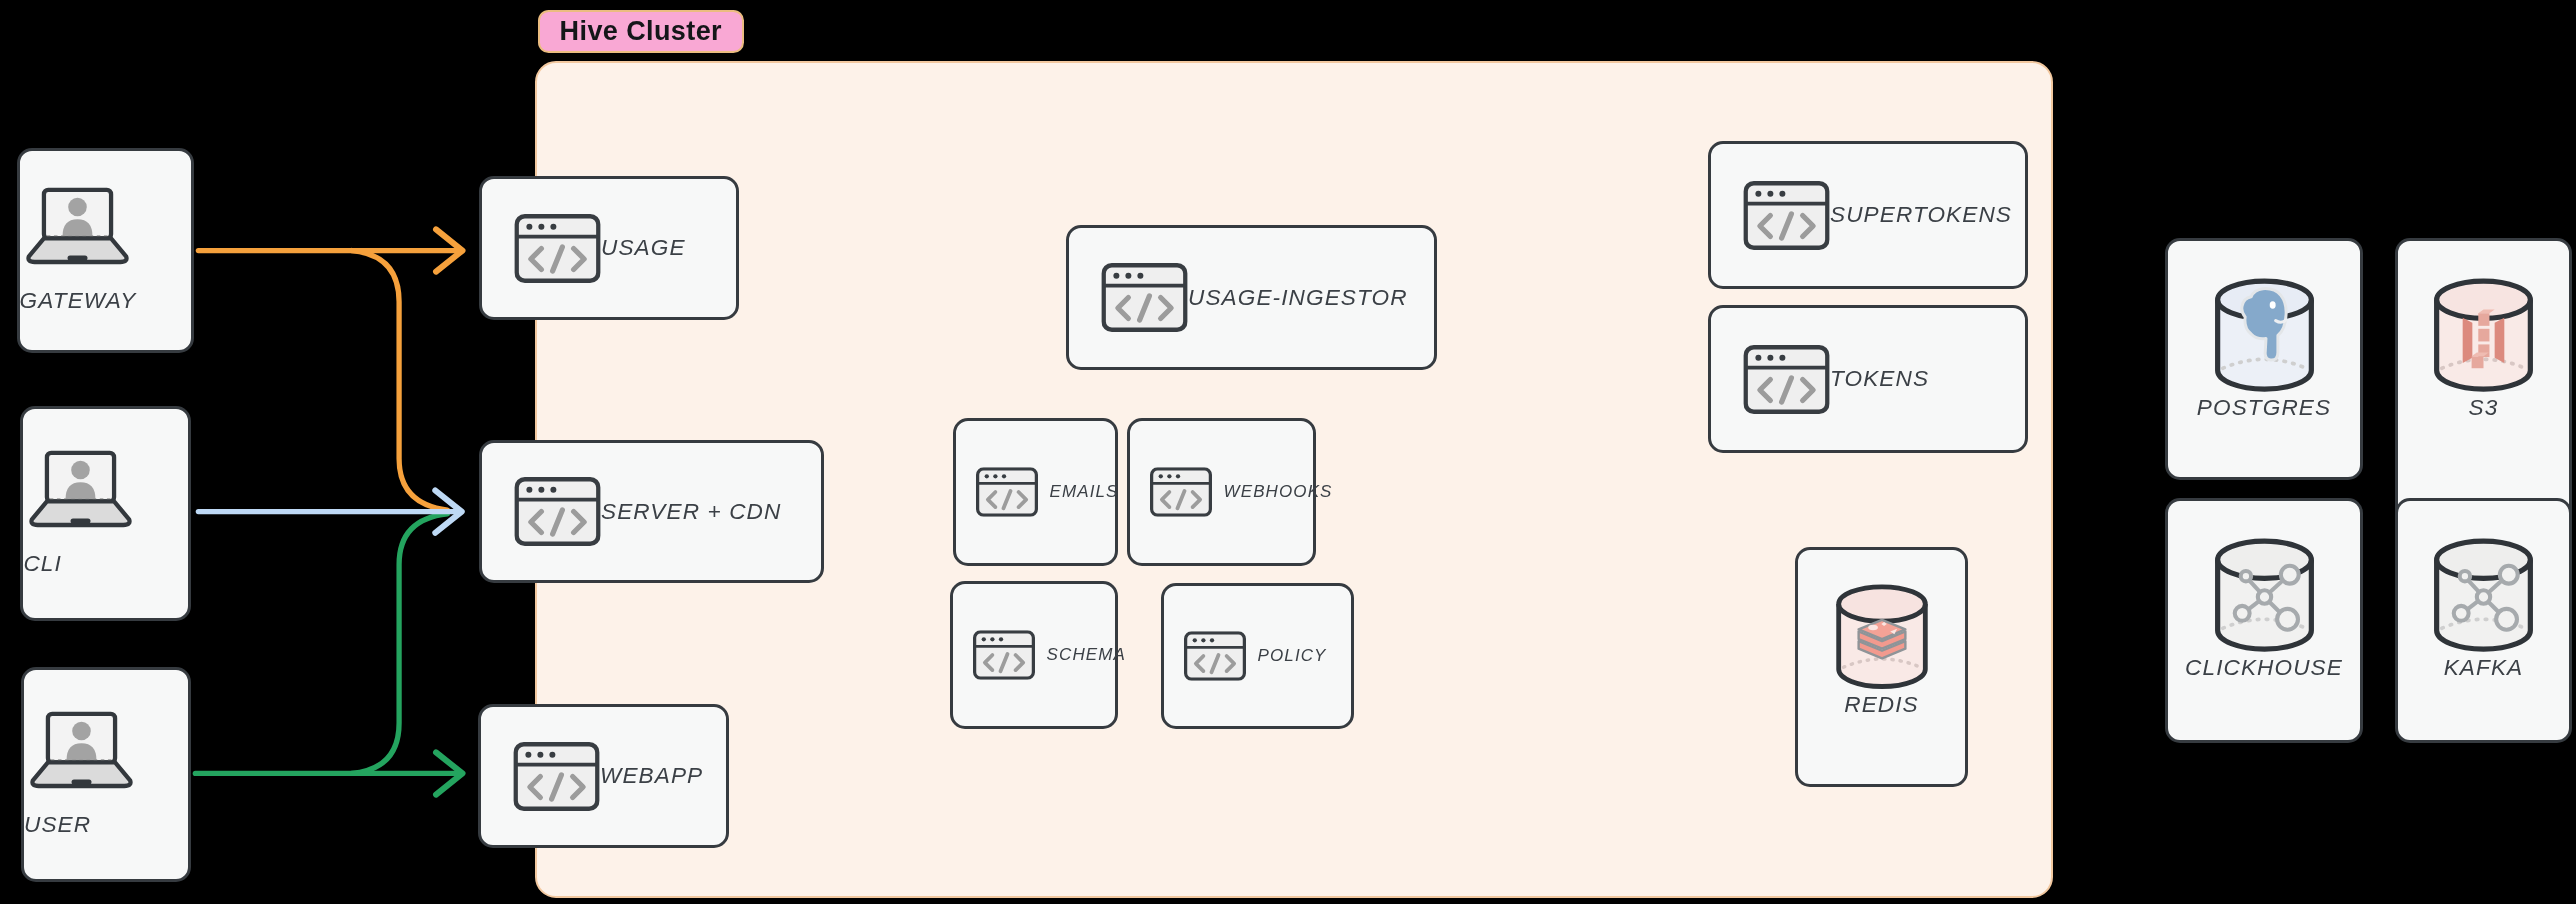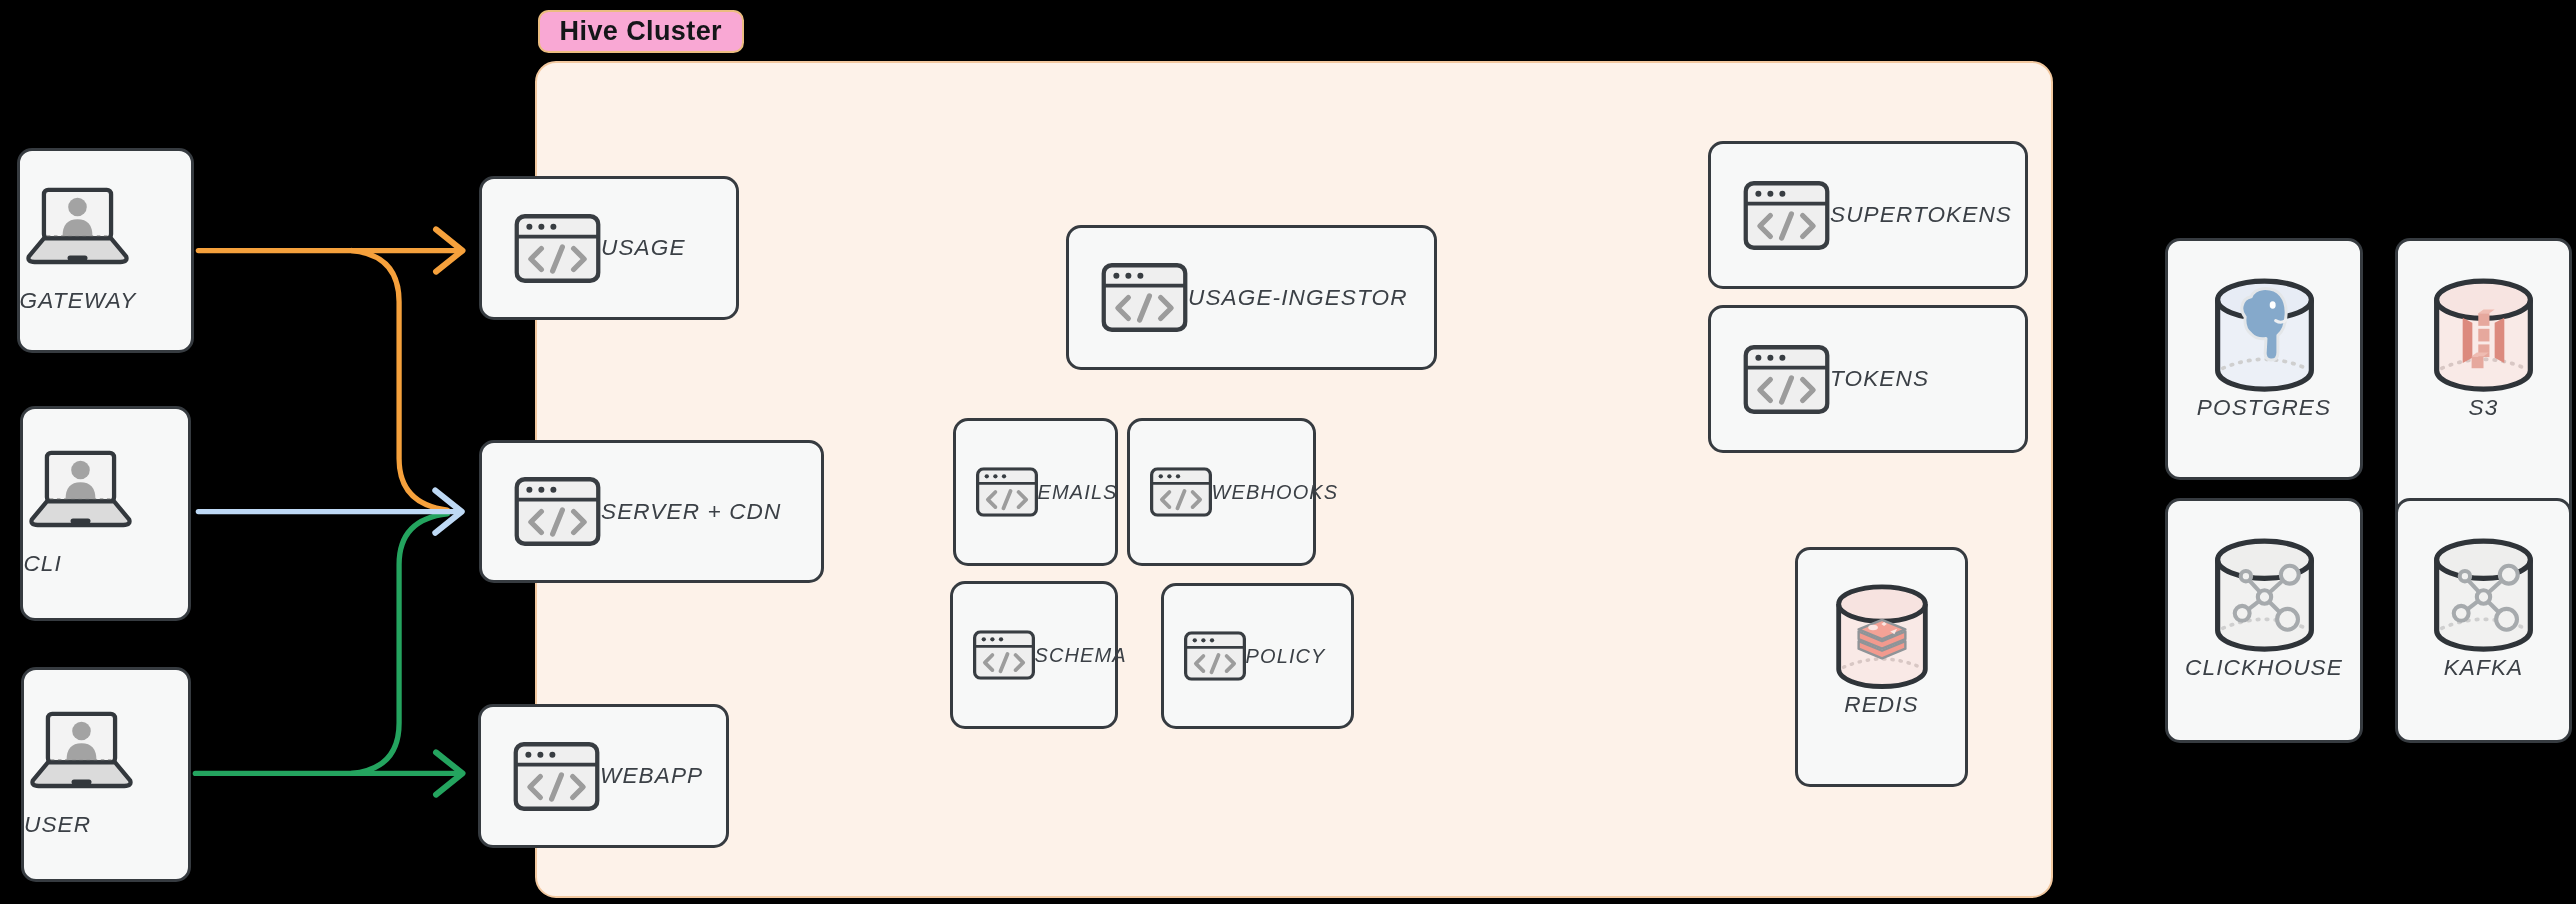--- a/index.html
+++ b/index.html
@@ -22,21 +22,21 @@
   
   .actor{display:flex;flex-direction:column;justify-content:center;gap:21px;}
   .actor svg{width:115px;height:80px;flex:none;}
 
   
   .svc{display:flex;align-items:center;padding-left:32px;}
   .svc svg{width:87px;height:69px;flex:none;}
   .svc .lbl{flex:1;text-align:left;padding-right:6px;}
   .svc.sm{padding-left:19.6px;}
   .svc.sm svg{width:62px;height:50px;}
-  .svc.sm .lbl{font-size:20px;}
+  .svc.sm .lbl{font-size:17px;margin-left:12px;}
 
   
   .db{display:flex;flex-direction:column;align-items:center;justify-content:flex-start;}
   .db svg{width:107px;height:119px;flex:none;margin-top:35px;}
   .db.redis svg{width:100px;height:110px;margin-top:32px;}
 
   .arrows{position:absolute;left:0;top:0;}
   .defs{position:absolute;width:0;height:0;}
 </style>
 </head>

